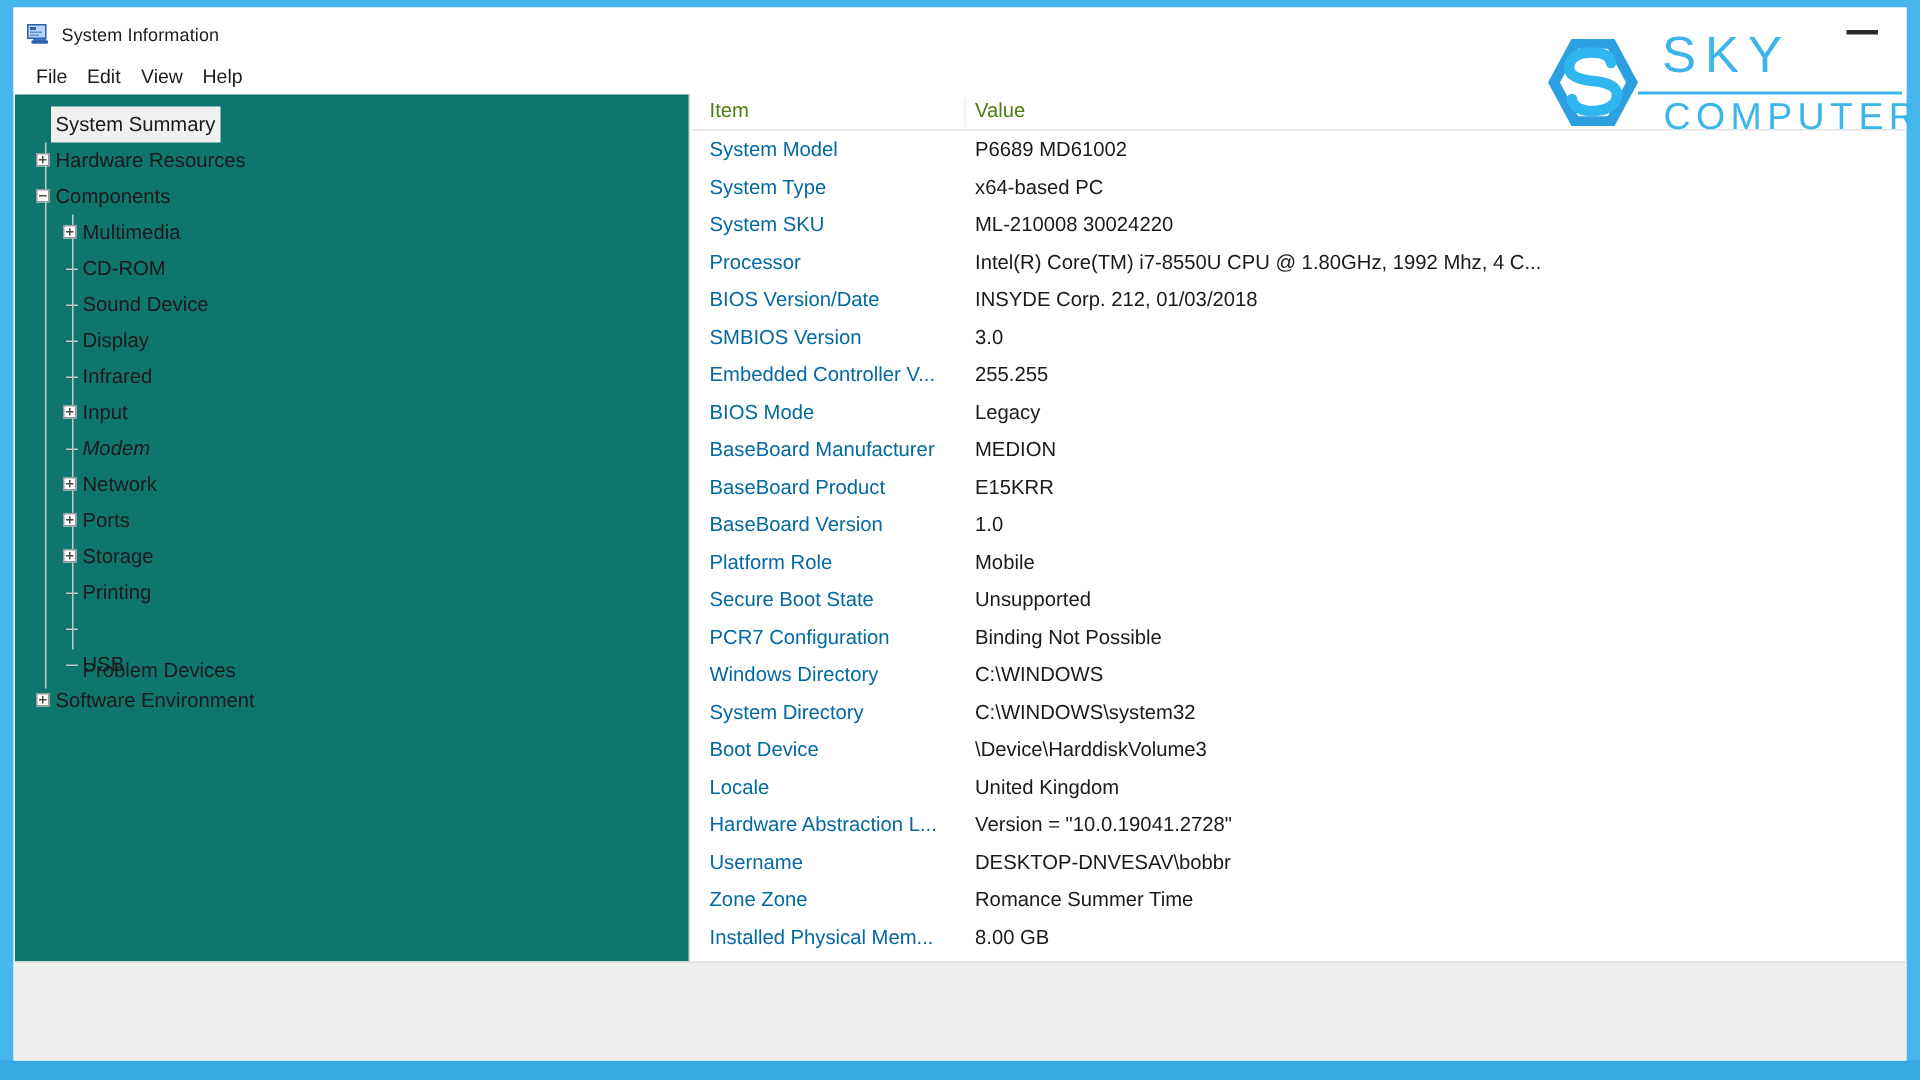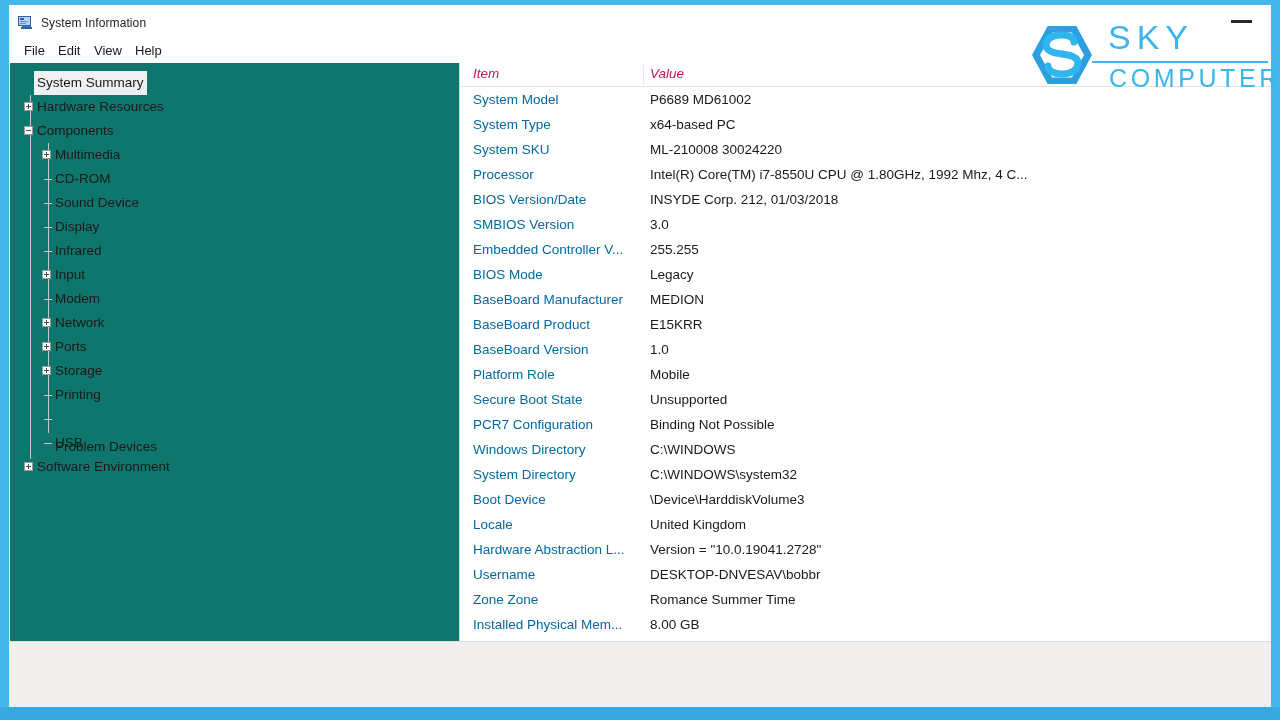--- a/index.html
+++ b/index.html
@@ -143,24 +143,23 @@
     overflow: hidden;
   }
   #list-header {
     position: absolute; left: 0; top: 0;
     width: 809px; height: 24px;
     background: #ffffff;
     border-bottom: 1px solid #e3e3e3;
   }
   .hdr-cell {
     position: absolute; top: 3px;
-    font-size: 13.5px; color: #be185d;
+    font-size: 13.5px; color: #4d7c0f;
     white-space: nowrap;
     cursor: default;
-    font-style: italic;
   }
   .hdr-sep {
     position: absolute; top: 2px;
     width: 1px; height: 20px;
     background: #e8e8e8;
   }
   #list-rows {
     position: absolute; left: 0; top: 24px;
     width: 809px; height: 554px;
   }
@@ -268,21 +267,21 @@
           <div class="tline-v" style="left: 38px; top: 80px; height: 290px;"></div>
           <div class="tree-node selected" style="position: absolute; left: 0px; top: 8px; width: 440px;"><span class="tlabel" style="margin-left: 24px;">System Summary</span></div>
           <div class="tree-node" style="position: absolute; left: 0px; top: 32px; width: 440px;"><span class="expander plus" style="left: 14px;"></span><span class="tlabel" style="margin-left: 24px;">Hardware Resources</span></div>
           <div class="tree-node" style="position: absolute; left: 0px; top: 56px; width: 440px;"><span class="expander" style="left: 14px;"></span><span class="tlabel" style="margin-left: 24px;">Components</span></div>
           <div class="tree-node" style="position: absolute; left: 0px; top: 80px; width: 440px;"><span class="expander plus" style="left: 32px;"></span><span class="tlabel" style="margin-left: 42px;">Multimedia</span></div>
           <div class="tree-node" style="position: absolute; left: 0px; top: 104px; width: 440px;"><span class="tline-h" style="left: 34px; top: 12px; width: 8px;"></span><span class="tlabel" style="margin-left: 42px;">CD-ROM</span></div>
           <div class="tree-node" style="position: absolute; left: 0px; top: 128px; width: 440px;"><span class="tline-h" style="left: 34px; top: 12px; width: 8px;"></span><span class="tlabel" style="margin-left: 42px;">Sound Device</span></div>
           <div class="tree-node" style="position: absolute; left: 0px; top: 152px; width: 440px;"><span class="tline-h" style="left: 34px; top: 12px; width: 8px;"></span><span class="tlabel" style="margin-left: 42px;">Display</span></div>
           <div class="tree-node" style="position: absolute; left: 0px; top: 176px; width: 440px;"><span class="tline-h" style="left: 34px; top: 12px; width: 8px;"></span><span class="tlabel" style="margin-left: 42px;">Infrared</span></div>
           <div class="tree-node" style="position: absolute; left: 0px; top: 200px; width: 440px;"><span class="expander plus" style="left: 32px;"></span><span class="tlabel" style="margin-left: 42px;">Input</span></div>
-          <div class="tree-node" style="position: absolute; left: 0px; top: 224px; width: 440px;"><span class="tline-h" style="left: 34px; top: 12px; width: 8px;"></span><span class="tlabel" style="margin-left: 42px;">Modem</span></div>
+          <div class="tree-node" style="position: absolute; left: 0px; top: 224px; width: 440px; font-style: italic;"><span class="tline-h" style="left: 34px; top: 12px; width: 8px;"></span><span class="tlabel" style="margin-left: 42px;">Modem</span></div>
           <div class="tree-node" style="position: absolute; left: 0px; top: 248px; width: 440px;"><span class="expander plus" style="left: 32px;"></span><span class="tlabel" style="margin-left: 42px;">Network</span></div>
           <div class="tree-node" style="position: absolute; left: 0px; top: 272px; width: 440px;"><span class="expander plus" style="left: 32px;"></span><span class="tlabel" style="margin-left: 42px;">Ports</span></div>
           <div class="tree-node" style="position: absolute; left: 0px; top: 320px; width: 440px;"><span class="tline-h" style="left: 34px; top: 12px; width: 8px;"></span><span class="tlabel" style="margin-left: 42px;">Printing</span></div>
           <div class="tree-node" style="position: absolute; left: 0px; top: 296px; width: 440px;"><span class="expander plus" style="left: 32px;"></span><span class="tlabel" style="margin-left: 42px;">Storage</span></div>
           <div class="tree-node" style="position: absolute; left: 0px; top: 344px; width: 440px;"><span class="tline-h" style="left: 34px; top: 12px; width: 8px;"></span><span class="tlabel" style="margin-left: 42px; margin-top: 28px;">Problem Devices</span></div>
           <div class="tree-node" style="position: absolute; left: 0px; top: 368px; width: 440px;"><span class="tline-h" style="left: 34px; top: 12px; width: 8px;"></span><span class="tlabel" style="margin-left: 42px;">USB</span></div>
           <div class="tree-node" style="position: absolute; left: 0px; top: 392px; width: 440px;"><span class="expander plus" style="left: 14px;"></span><span class="tlabel" style="margin-left: 24px;">Software Environment</span></div>
         </div>
 
       <div id="list-panel">

